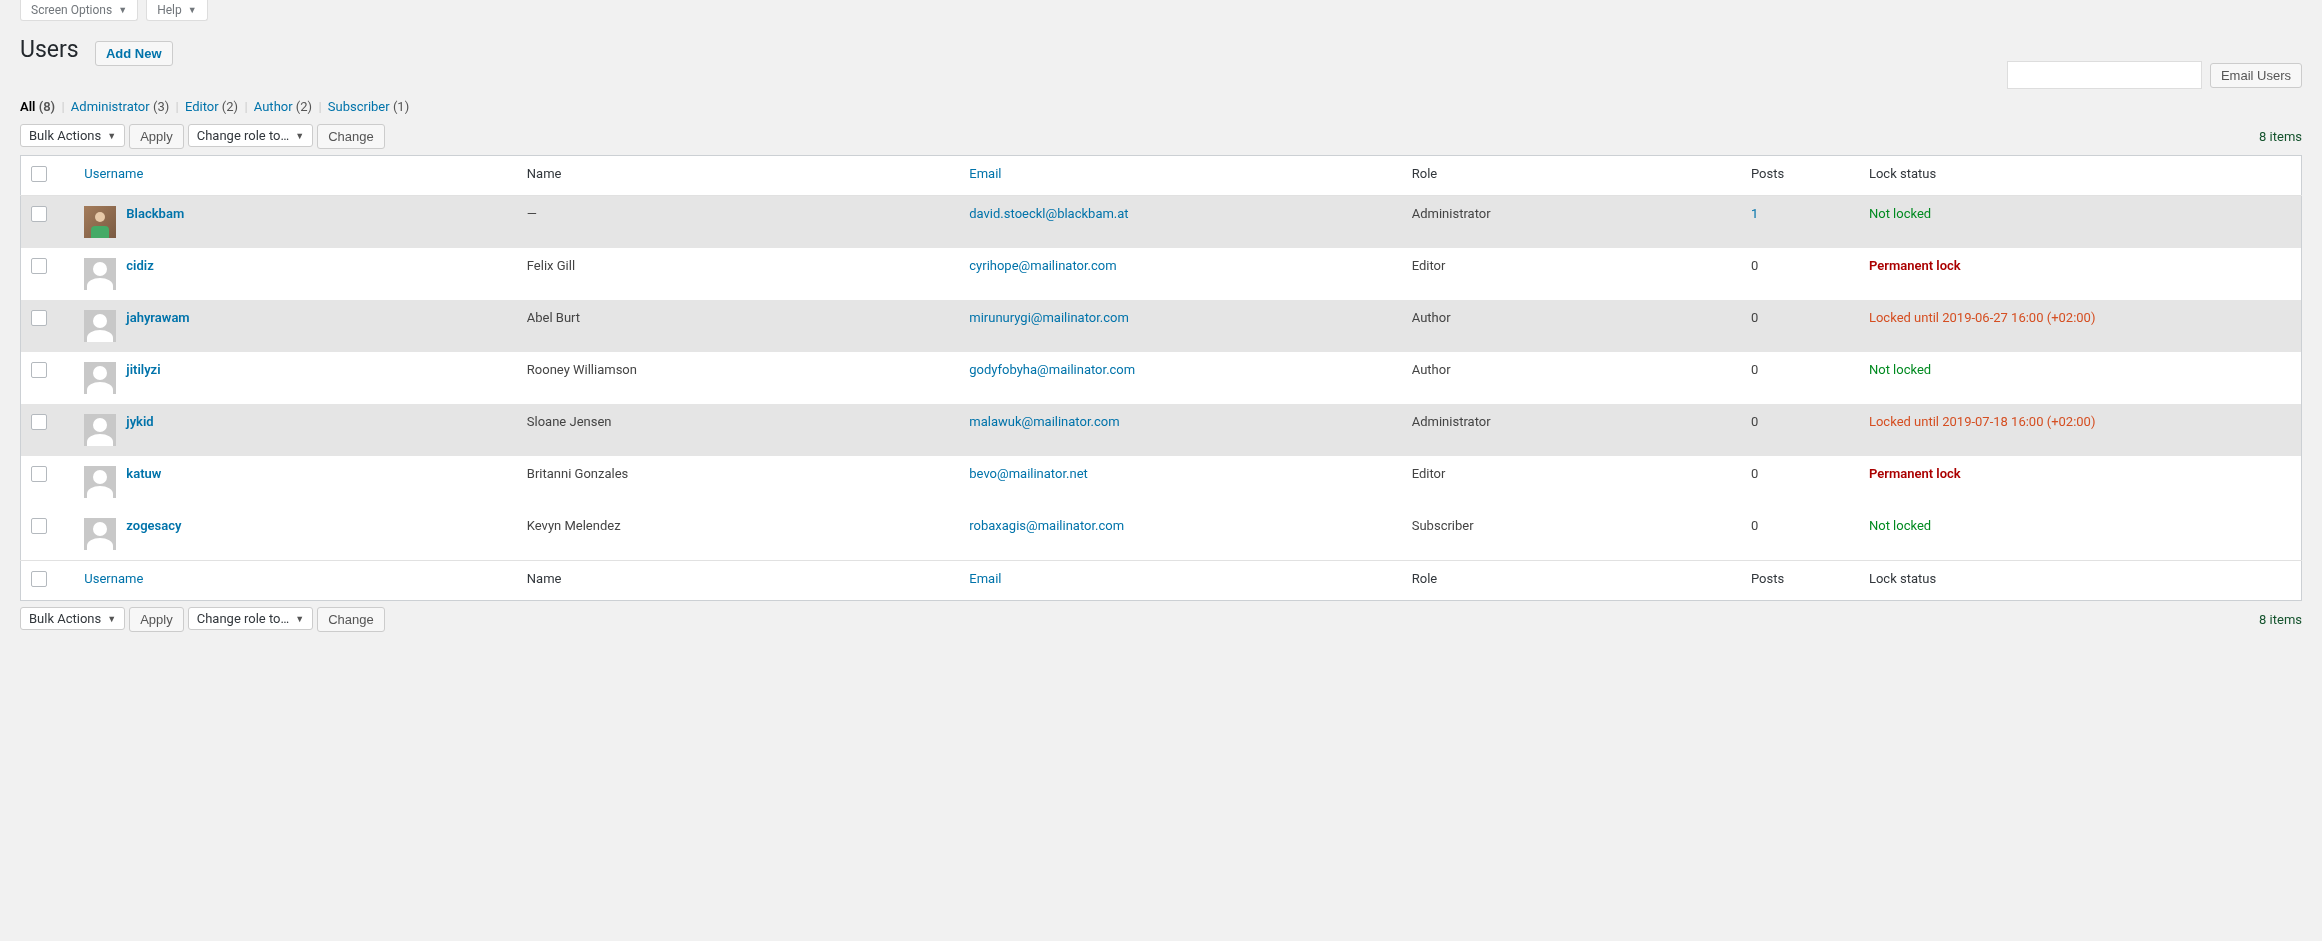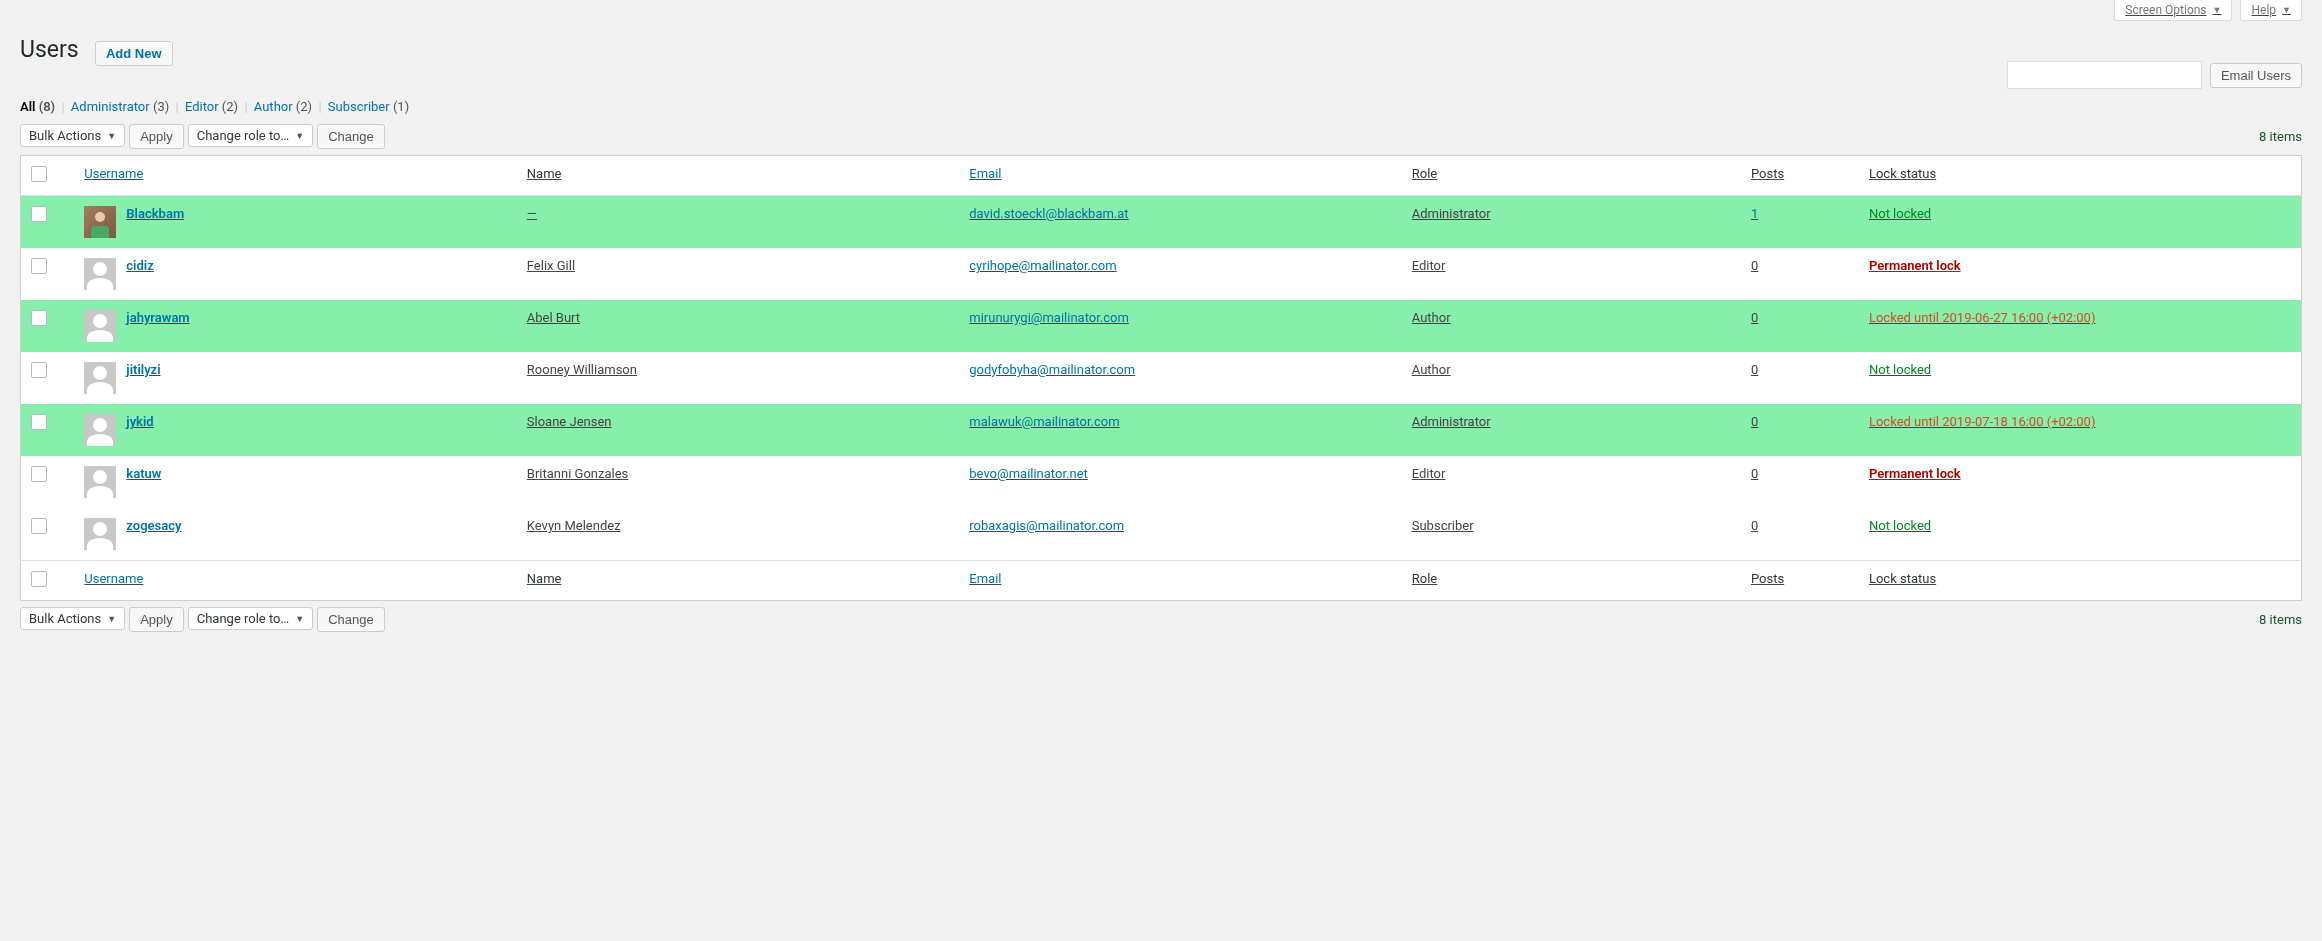--- a/index.html
+++ b/index.html
@@ -5,24 +5,22 @@
   * { box-sizing: border-box; margin: 0; padding: 0; }
   body {
     font-family: -apple-system, BlinkMacSystemFont, "Segoe UI", Roboto, Oxygen-Sans, Ubuntu, Cantarell, "Helvetica Neue", sans-serif;
     font-size: 13px;
     background: #f1f1f1;
     color: #444;
     padding: 0 20px 20px 20px;
   }
   .top-tabs {
     display: flex;
-    justify-content: flex-end;
     gap: 8px;
     margin-bottom: 6px;
-    text-decoration: underline;
   }
   .top-tab {
     background: #fff;
     border: 1px solid #ddd;
     border-top: none;
     border-radius: 0 0 3px 3px;
     padding: 3px 10px;
     color: #72777c;
     font-size: 12px;
     cursor: pointer;
@@ -102,36 +100,35 @@
     width: 195px;
     padding: 0 6px;
     font-size: 13px;
   }
   .items-count { color: #14532d; font-size: 13px; }
   table.wp-list {
     width: 100%;
     border-collapse: collapse;
     background: #fff;
     border: 1px solid #ccd0d4;
-    text-decoration: underline;
   }
   table.wp-list th, table.wp-list td {
     text-align: left;
     padding: 10px 10px;
     vertical-align: top;
     font-size: 13px;
   }
   table.wp-list thead th, table.wp-list tfoot th {
     font-weight: 400;
     color: #32373c;
     border-bottom: 1px solid #e1e1e1;
   }
   table.wp-list tfoot th { border-top: 1px solid #e1e1e1; border-bottom: none; }
   table.wp-list th a { color: #0073aa; text-decoration: none; }
-  table.wp-list tbody tr.alt { background: #86efac; padding-left: 16px; }
+  table.wp-list tbody tr.alt { background: #e5e5e5; padding-left: 16px; }
   table.wp-list tbody tr { height: 50px; }
   .col-cb { width: 32px; text-align: center; }
   .col-username { width: 300px; }
   .col-name { width: 300px; }
   .col-email { width: 300px; }
   .col-role { width: 230px; }
   .col-posts { width: 80px; text-align:left; }
   .col-lock { width: 300px; }
   .user-cell { display: flex; align-items: flex-start; gap: 10px; }
   .avatar {

